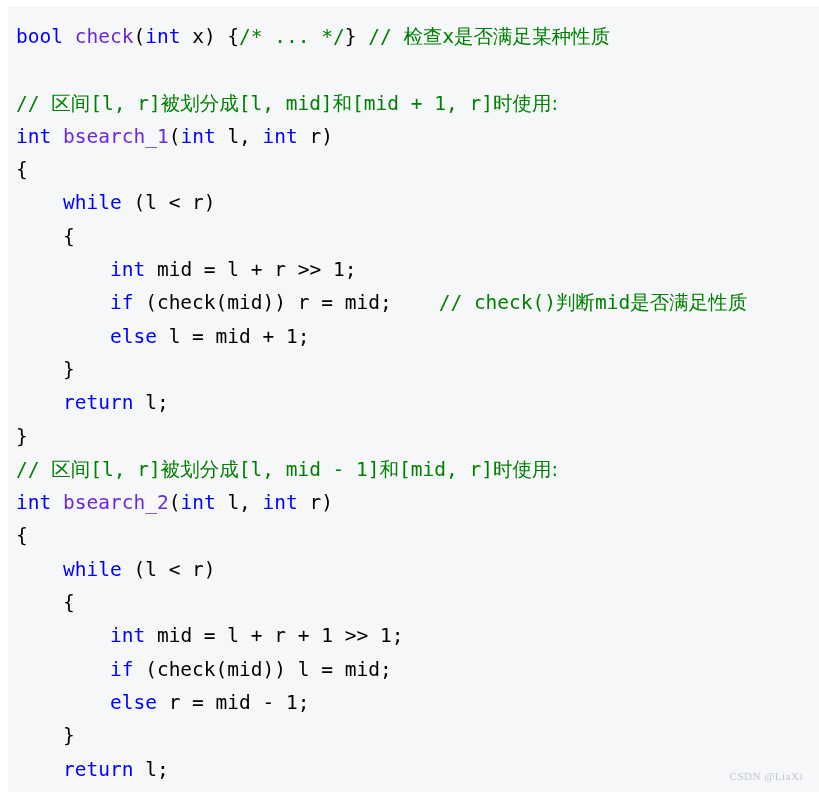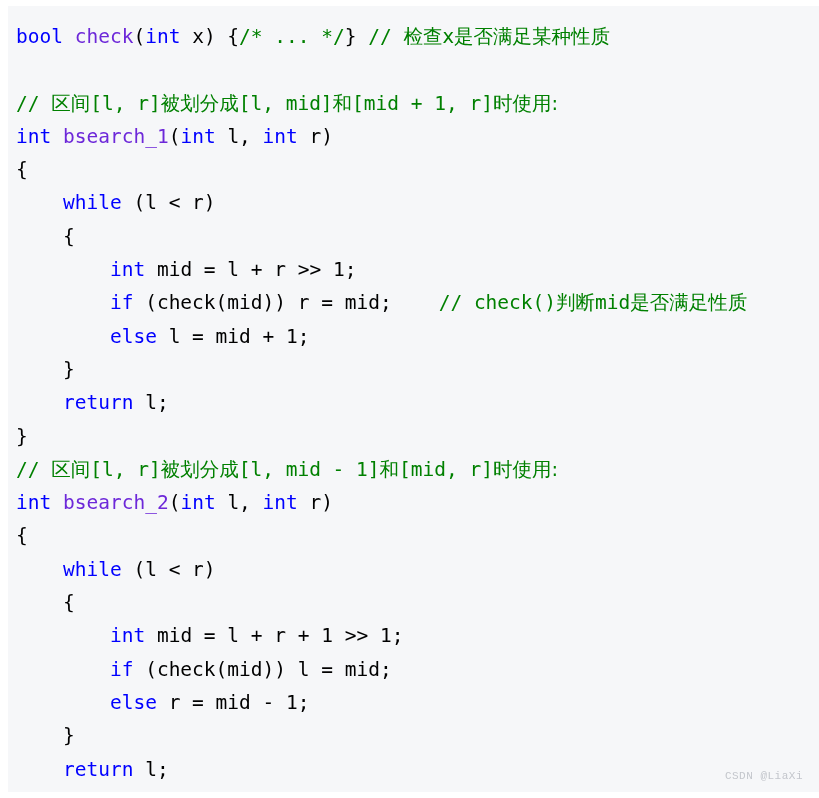--- a/index.html
+++ b/index.html
@@ -48,21 +48,21 @@
   .cm  { color: #008000; }   
   .pl  { color: #000000; }   
 
   
   .cn  { font-family: "DejaVu Sans", "Liberation Sans", sans-serif; color: #008000; }
 
   #watermark {
     position: absolute;
     right: 16px;
     bottom: 10px;
-    font-family: Liberation Mono, monospace;
+    font-family: Liberation Serif, serif;
     font-size: 11px;
     color: #c3c6cc;
     letter-spacing: 0.5px;
     user-select: none;
   }
 </style>
 </head>
 <body>
 
 <div id="code-block">

